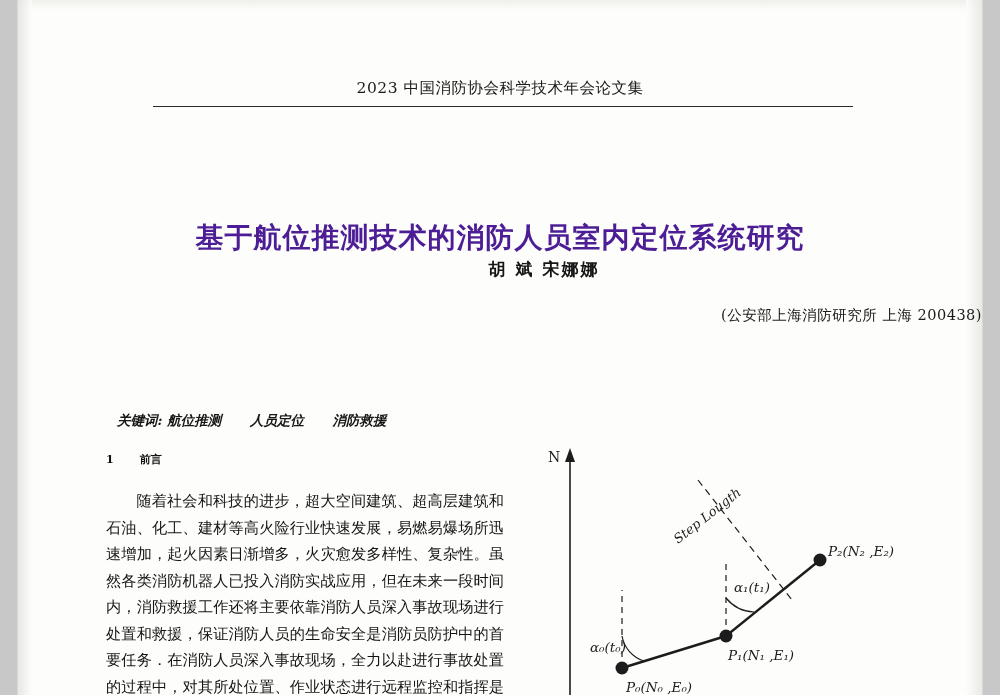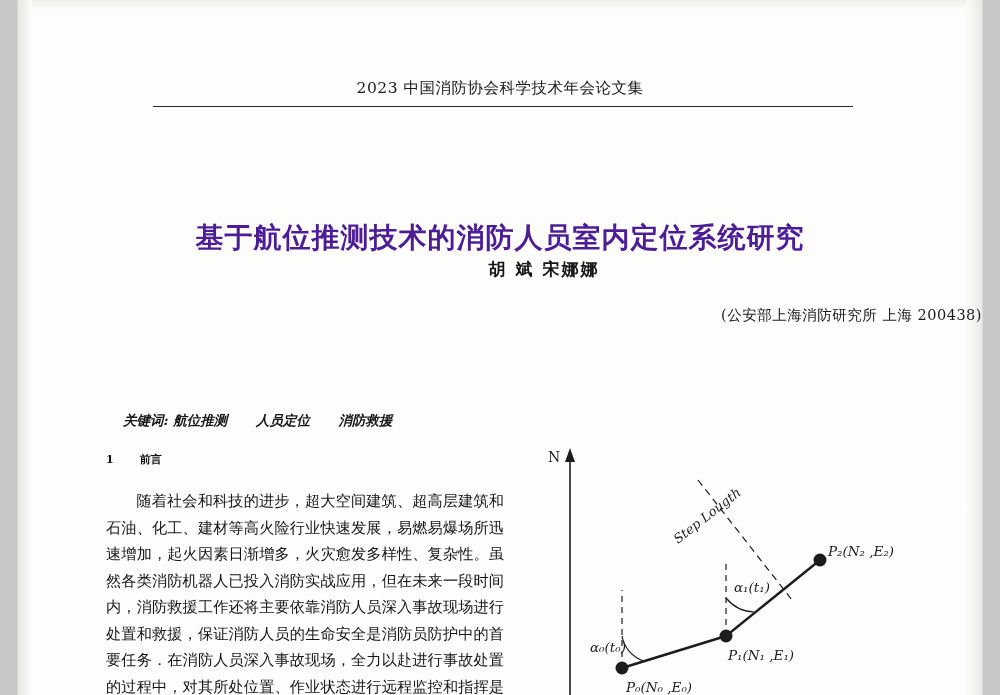--- a/index.html
+++ b/index.html
@@ -101,21 +101,21 @@
     font-style: italic;
     font-weight: bold;
     text-align: justify;
   }
   .abstract .lbl {
     letter-spacing: 3px;
   }
   .keywords {
     position: absolute;
     top: 409px;
-    left: 105px;
+    left: 99px;
     width: 800px;
     font-family: "DejaVu Serif", serif;
     font-size: 13.5px;
     line-height: 22px;
     color: #171717;
     font-style: italic;
     font-weight: bold;
   }
   .keywords .kw {
     margin-right: 24px;

